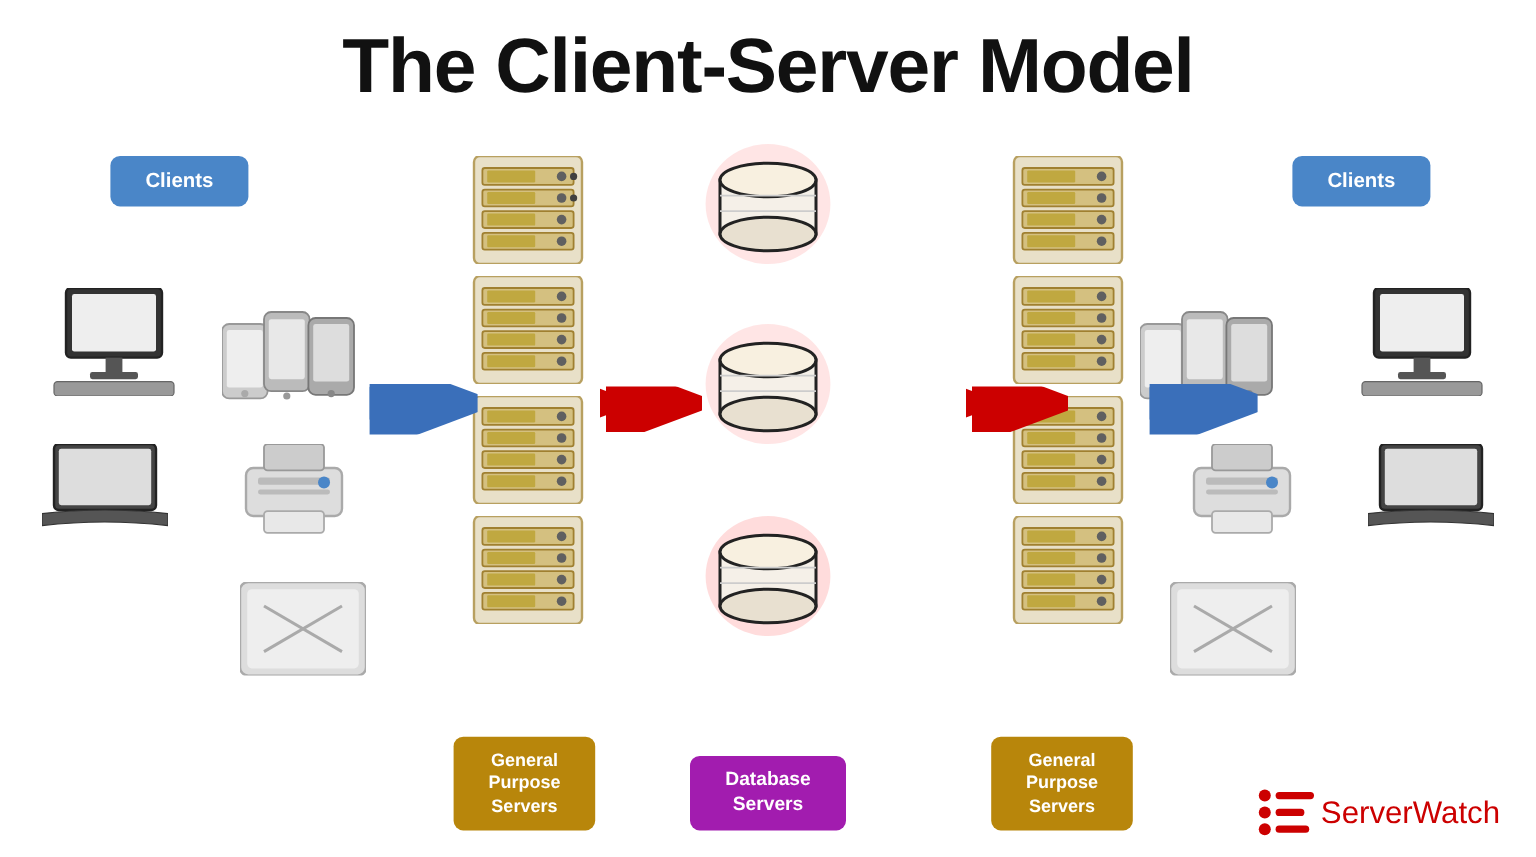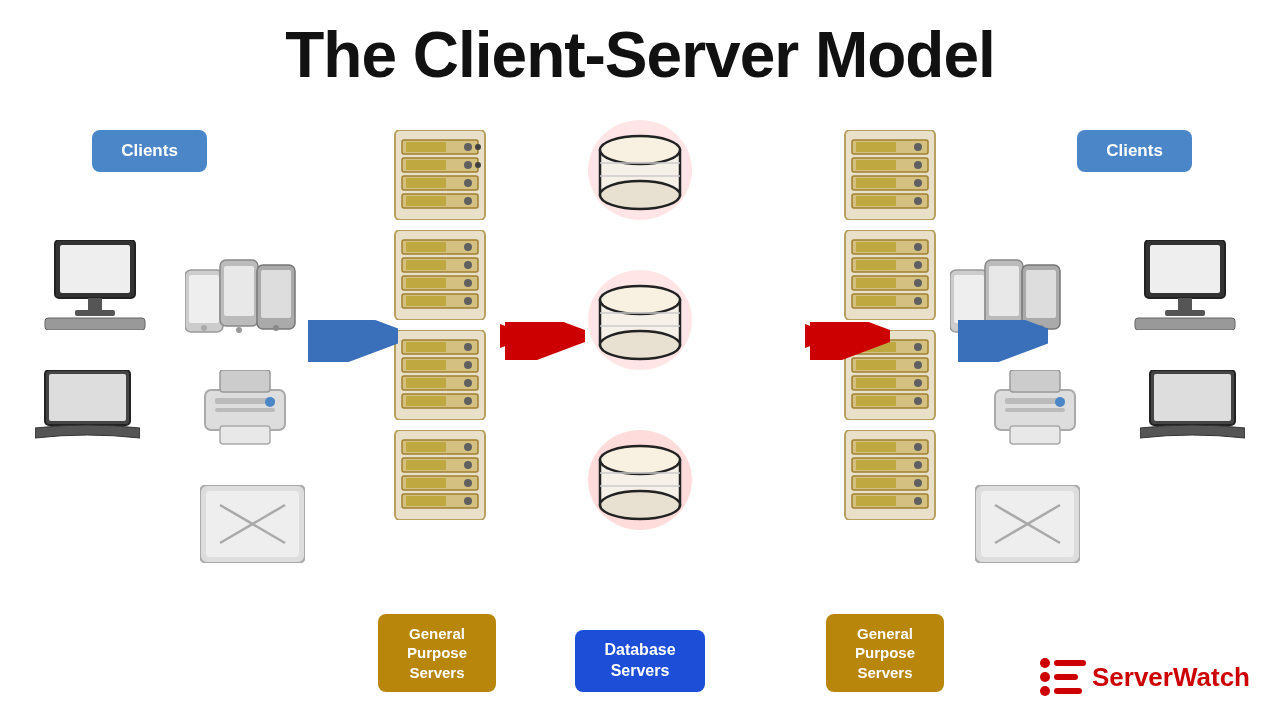--- a/index.html
+++ b/index.html
@@ -56,21 +56,21 @@
       width: 118px;
       font-size: 15px;
     }
     .label-gp-right {
       background: #b8860b;
       bottom: 22px; right: 336px;
       width: 118px;
       font-size: 15px;
     }
     .label-db {
-      background: #1d4ed8;
+      background: #a21caf;
       bottom: 22px;
       left: 50%;
       transform: translateX(-50%);
       width: 130px;
       font-size: 16px;
     }
 
     
     .devices-left {
       position: absolute;
@@ -107,21 +107,21 @@
       background: #cc0000;
       border-radius: 50%;
     }
     .logo-bar {
       height: 6px;
       background: #cc0000;
       border-radius: 3px;
     }
     .logo-text {
       font-size: 26px;
-      font-weight: 700;
+      font-weight: 400;
       color: #222;
     }
     .logo-text span {
       color: #cc0000;
     }
   </style>
 </head>
 <body>
 
 <h1 class="page-title">The Client-Server Model</h1>

